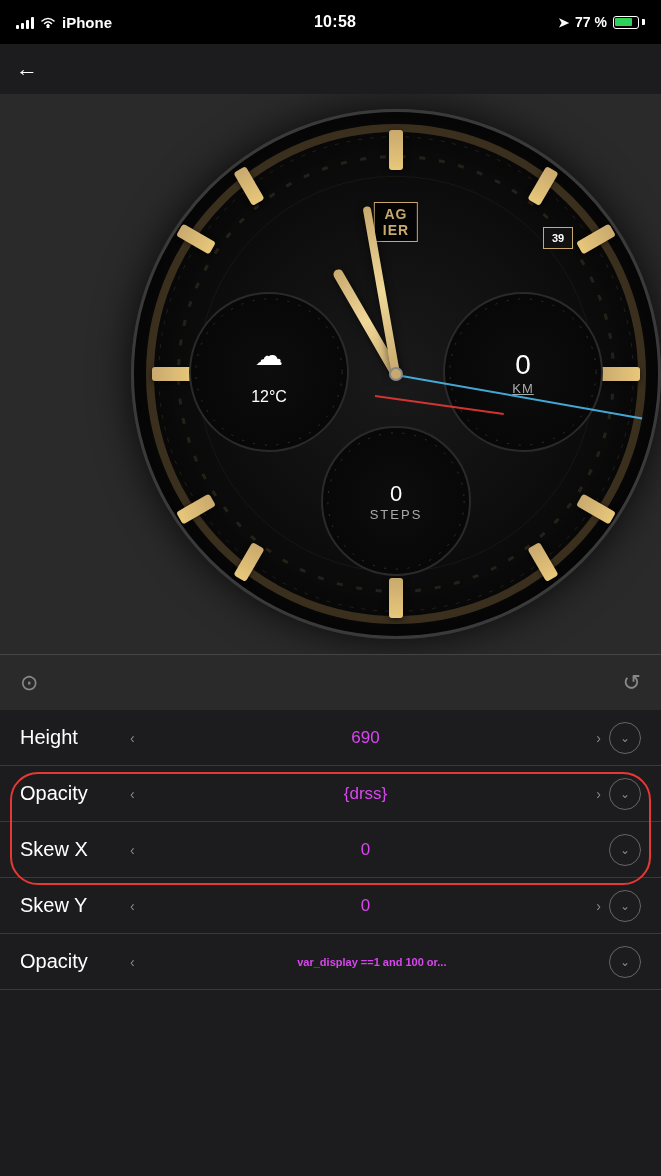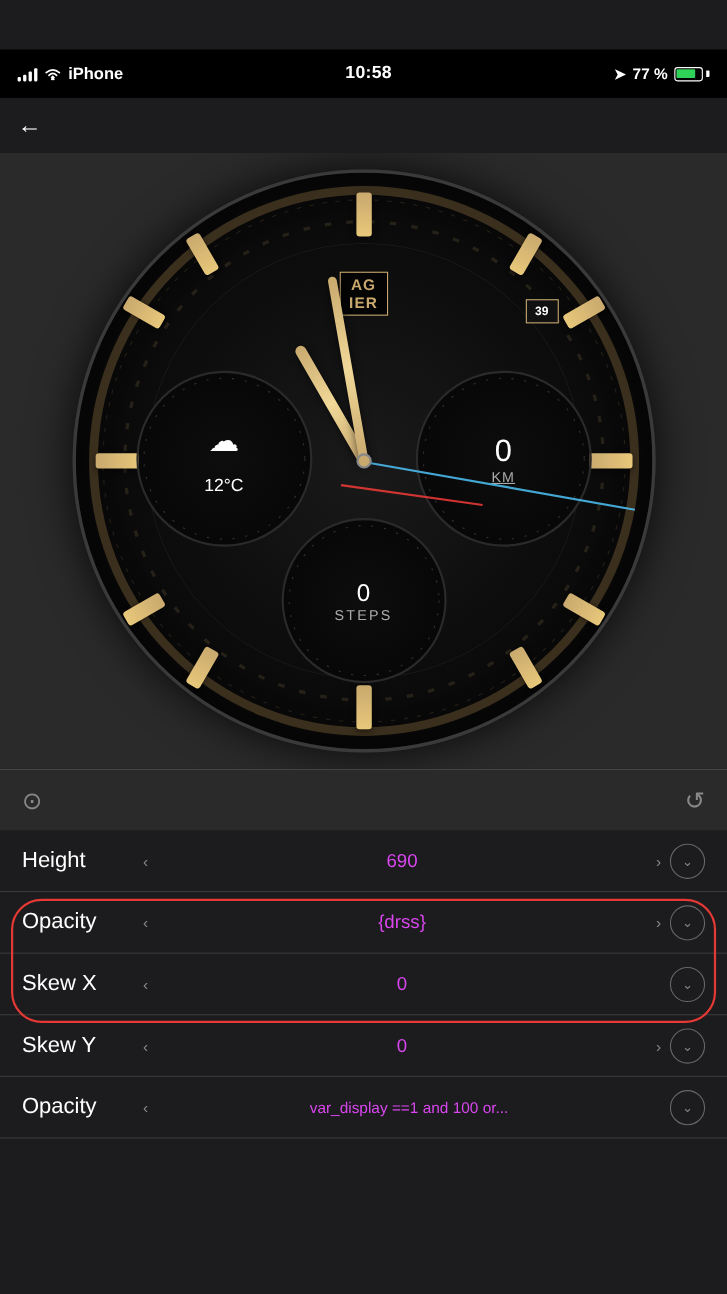--- a/index.html
+++ b/index.html
@@ -19,21 +19,20 @@
       width: 100%;
       height: 44px;
       background: #000;
       display: flex;
       align-items: center;
       justify-content: space-between;
       padding: 0 16px;
       color: #fff;
       font-size: 15px;
       font-weight: 600;
-      margin-top: 45px;
     }
     .status-left {
       display: flex;
       align-items: center;
       gap: 6px;
     }
     .status-center {
       font-size: 16px;
       font-weight: 700;
       letter-spacing: 0.3px;
@@ -109,21 +108,21 @@
       color: #fff;
     }
 
     
     .watch-preview {
       width: 100%;
       height: 560px;
       background: #2a2a2a;
       display: flex;
       align-items: center;
-      justify-content: center;
+      justify-content: flex-end;
       position: relative;
       overflow: hidden;
     }
 
     
     .watch-face {
       width: 530px;
       height: 530px;
       border-radius: 50%;
       background: radial-gradient(circle at 50% 50%, #1a1a1a 0%, #0a0a0a 60%, #000 100%);
@@ -500,20 +499,20 @@
       <span>⌄</span>
     </button>
   </div>
 
   <div class="prop-row">
     <div class="prop-label">
       <span>Opacity</span>
     </div>
     <div class="prop-control">
       <span class="prop-chevron-left">‹</span>
-      <span class="prop-value" style="font-size:14px;">var_display ==1 and 100 or...</span>
+      <span class="prop-value" style="font-size:11px;font-weight:bold;">var_display ==1 and 100 or...</span>
     </div>
     <button class="prop-dropdown-btn">
       <span>⌄</span>
     </button>
   </div>
 
 </div>
 
 </body></html>

